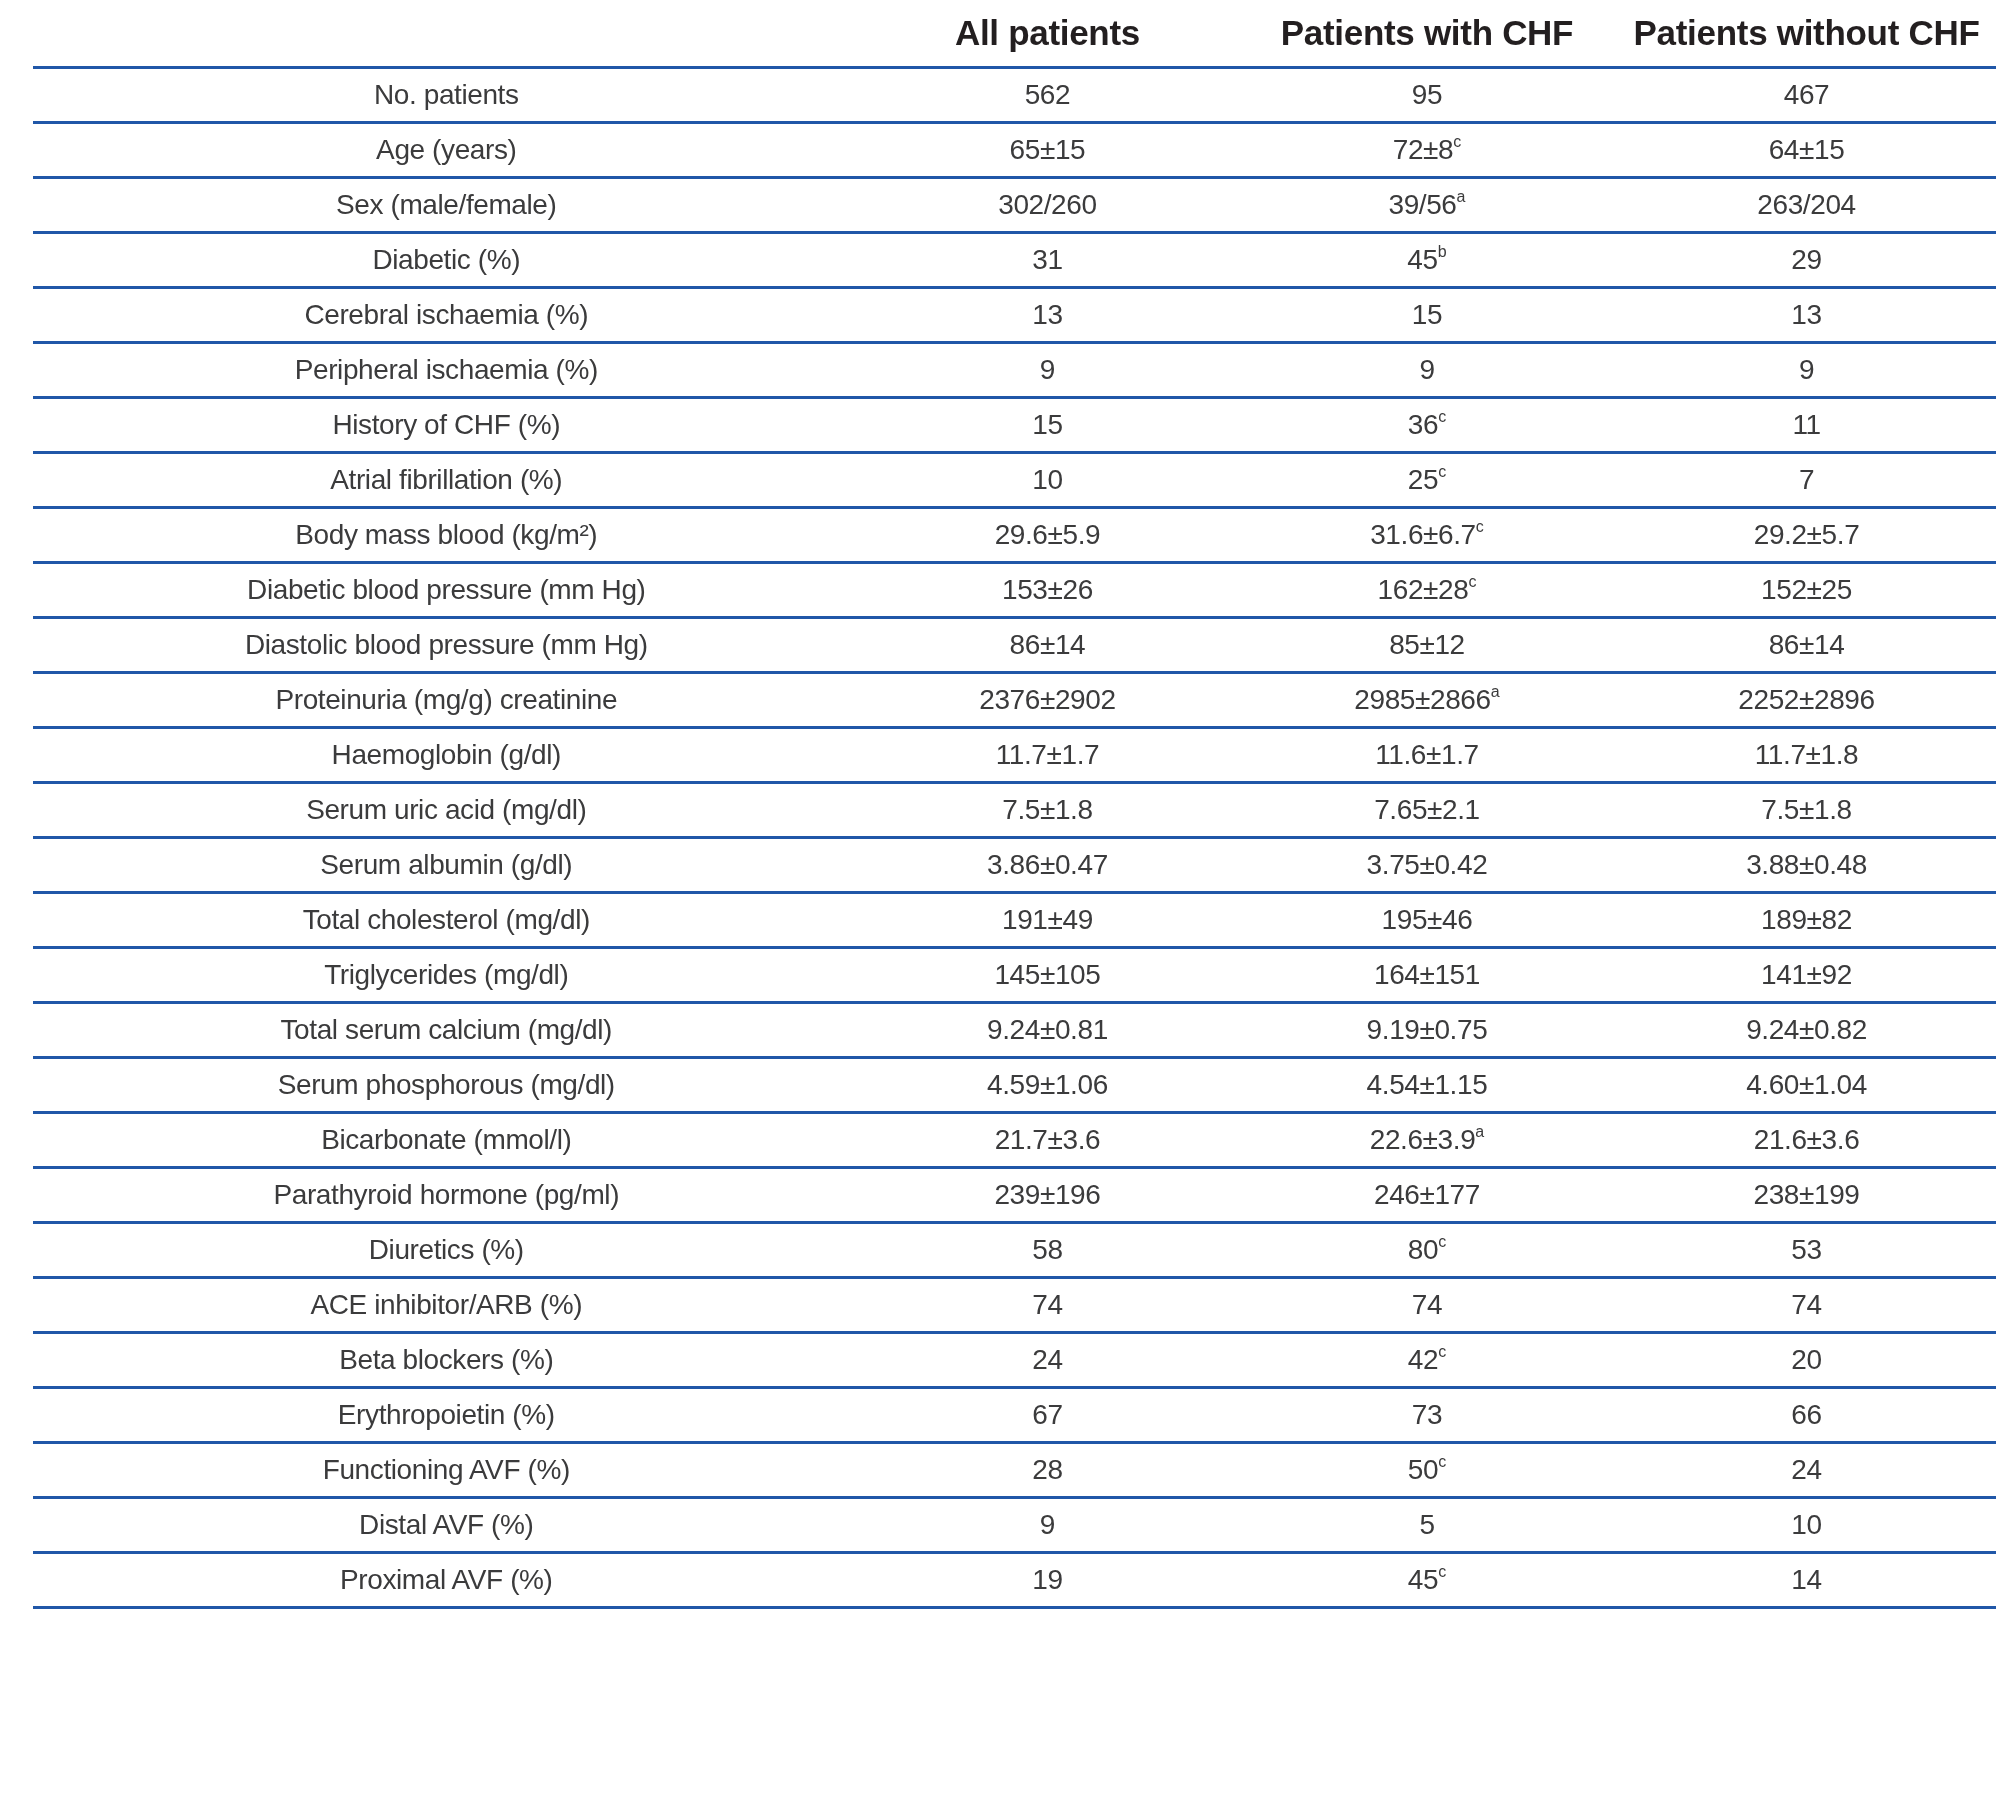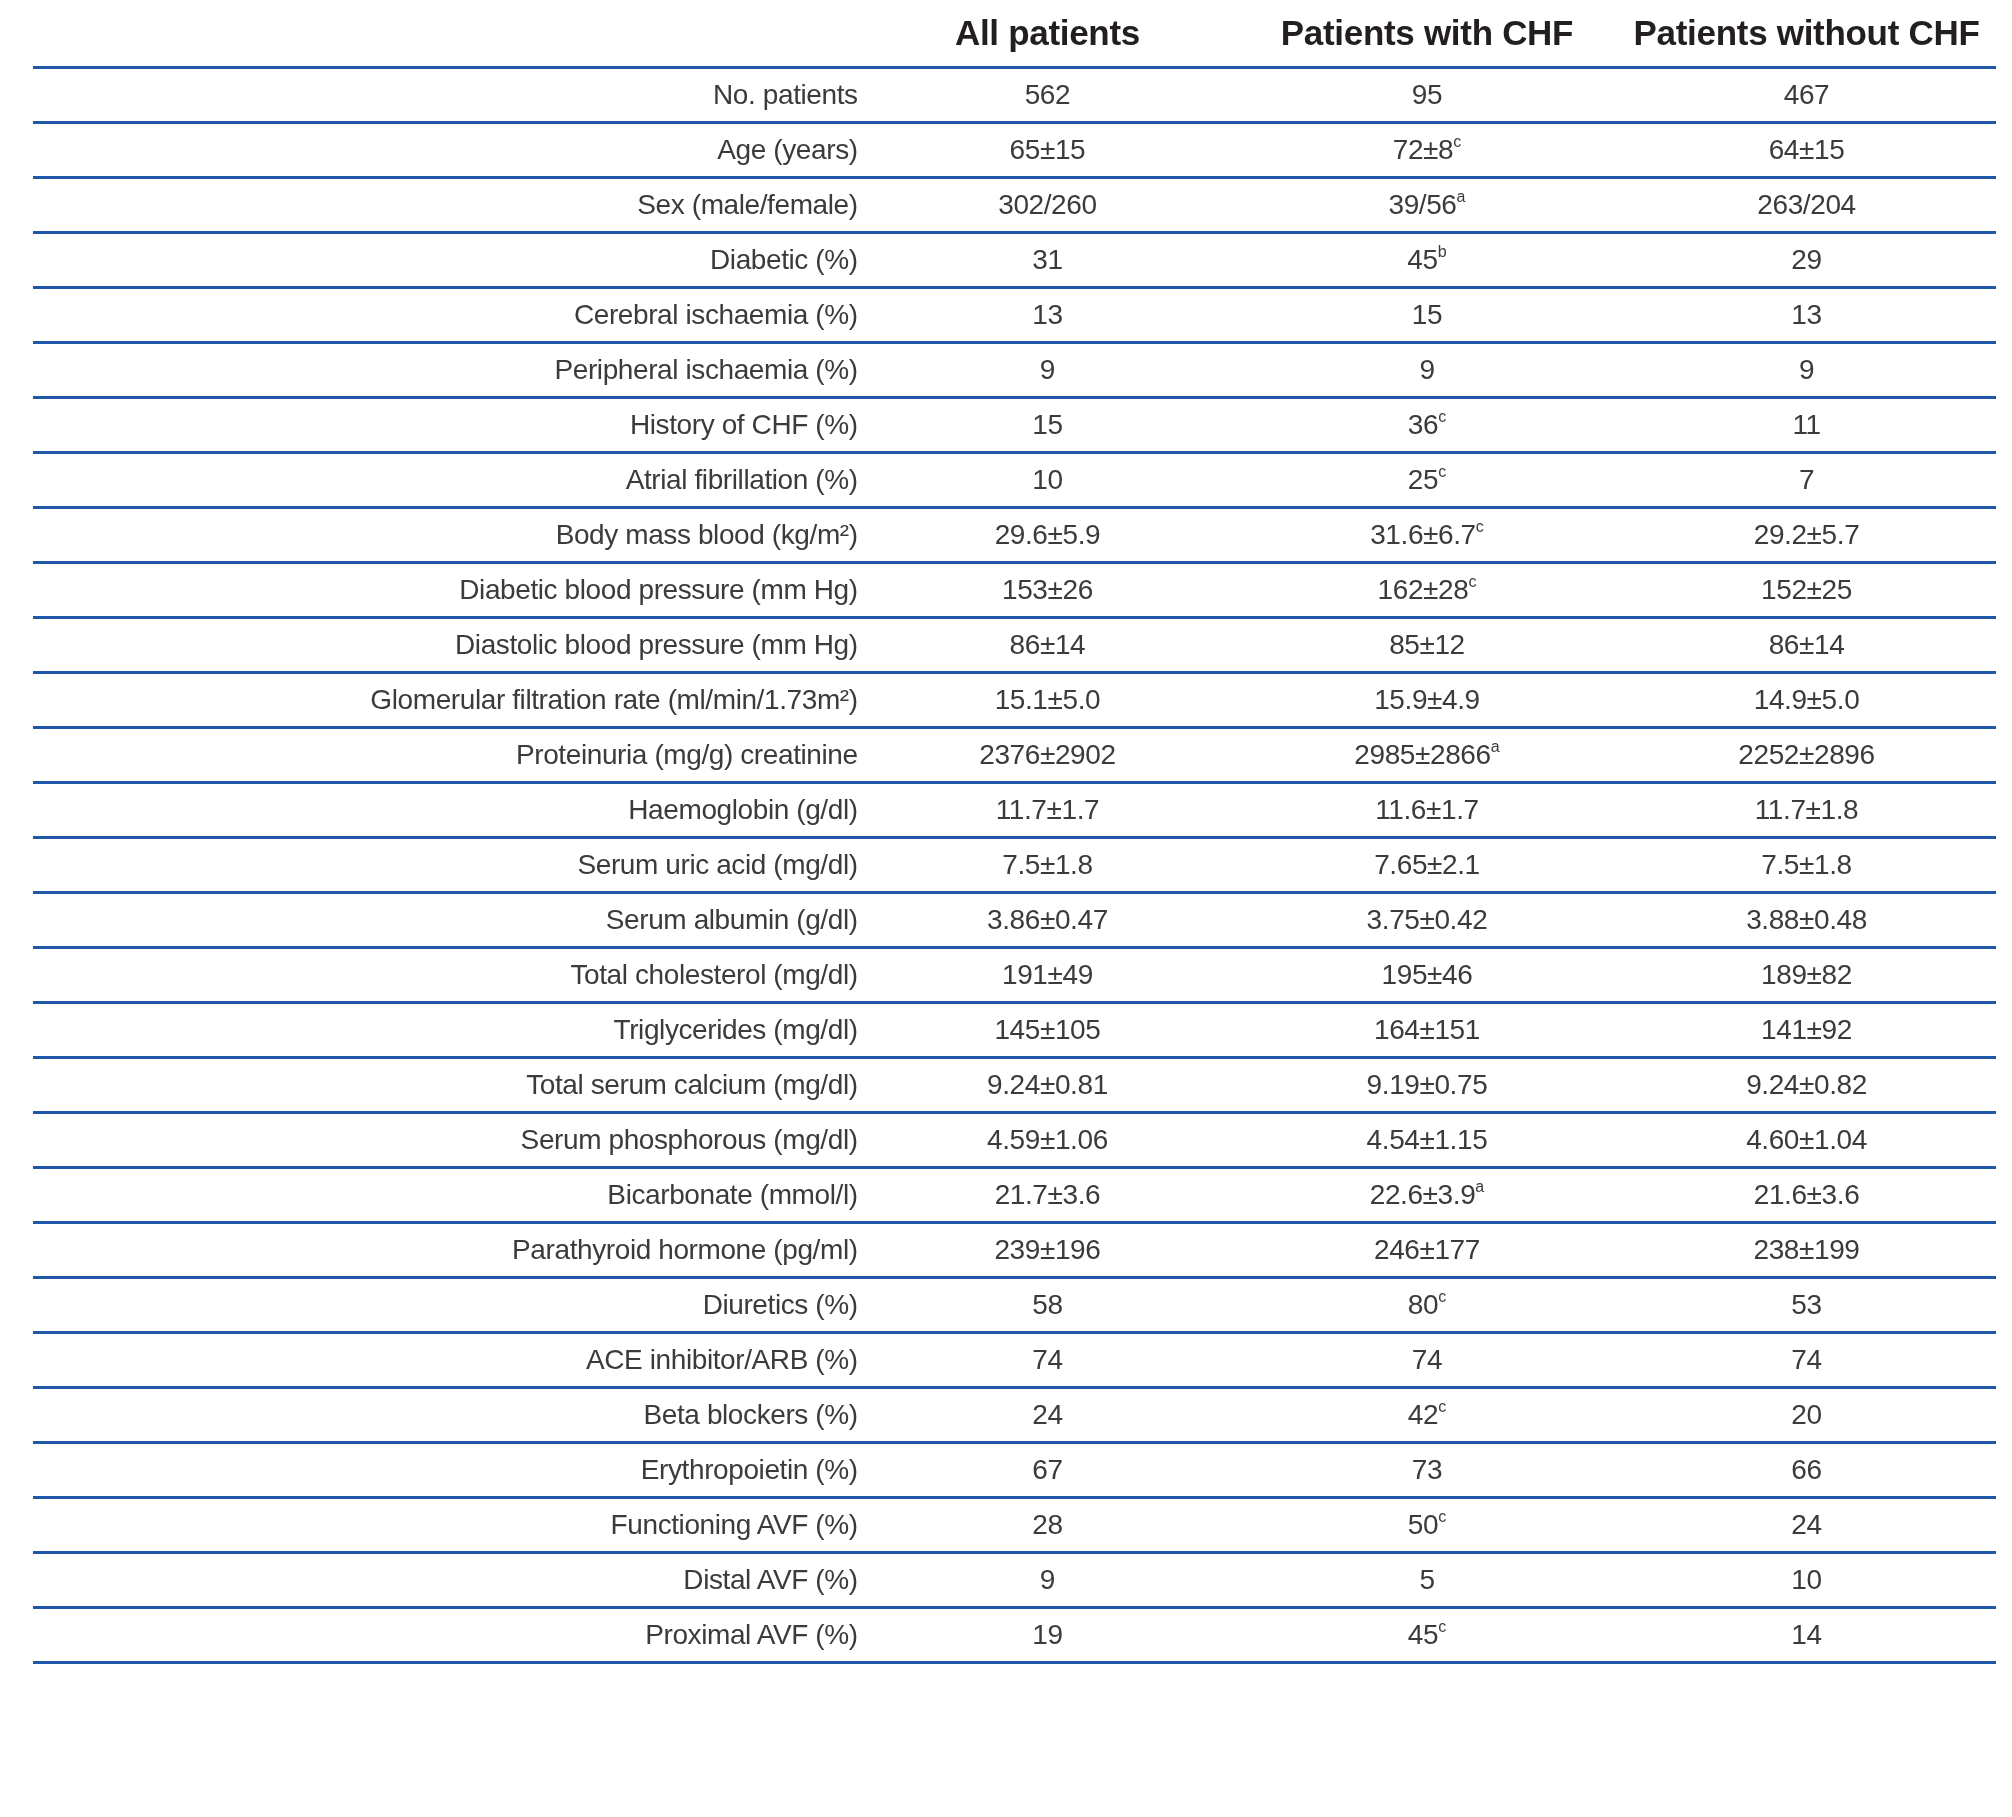--- a/index.html
+++ b/index.html
@@ -31,21 +31,21 @@
   tbody td {
     border-bottom: 3.7px solid var(--rule);
     height: 55px;
     font-size: 28px;
     letter-spacing: -0.4px;
     color: var(--body-text);
     padding: 0;
     white-space: nowrap;
     overflow: hidden;
   }
-  td.label-cell { text-align: right; padding-left: 1.9px; }
+  td.label-cell { text-align: center; padding-left: 1.9px; }
   td.value-cell { text-align: center; }
   td.value-cell sup {
     font-size: 16px;
     line-height: 0;
     vertical-align: 12px;
     letter-spacing: 0;
   }
 </style>
 </head>
 <body>
@@ -127,26 +127,20 @@
           <td class="value-cell">162±28<sup>c</sup></td>
           <td class="value-cell">152±25</td>
         </tr>
         <tr>
           <td class="label-cell">Diastolic blood pressure (mm Hg)</td>
           <td class="value-cell">86±14</td>
           <td class="value-cell">85±12</td>
           <td class="value-cell">86±14</td>
         </tr>
         <tr>
-          <td class="label-cell">Glomerular filtration rate (ml/min/1.73m²)</td>
-          <td class="value-cell">15.1±5.0</td>
-          <td class="value-cell">15.9±4.9</td>
-          <td class="value-cell">14.9±5.0</td>
-        </tr>
-        <tr>
           <td class="label-cell">Proteinuria (mg/g) creatinine</td>
           <td class="value-cell">2376±2902</td>
           <td class="value-cell">2985±2866<sup>a</sup></td>
           <td class="value-cell">2252±2896</td>
         </tr>
         <tr>
           <td class="label-cell">Haemoglobin (g/dl)</td>
           <td class="value-cell">11.7±1.7</td>
           <td class="value-cell">11.6±1.7</td>
           <td class="value-cell">11.7±1.8</td>

